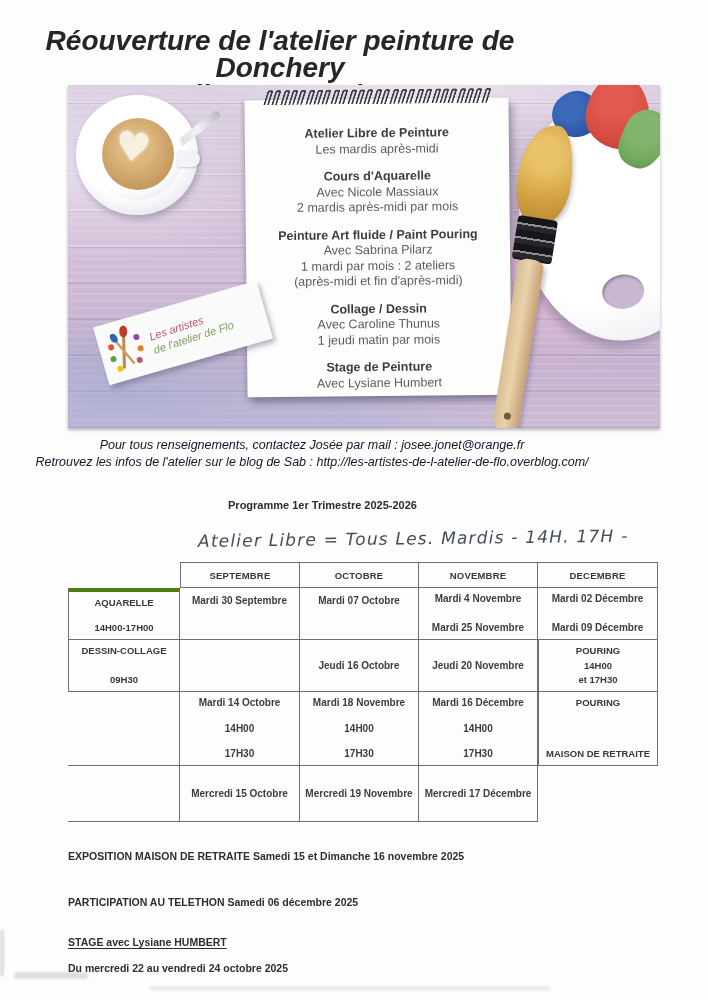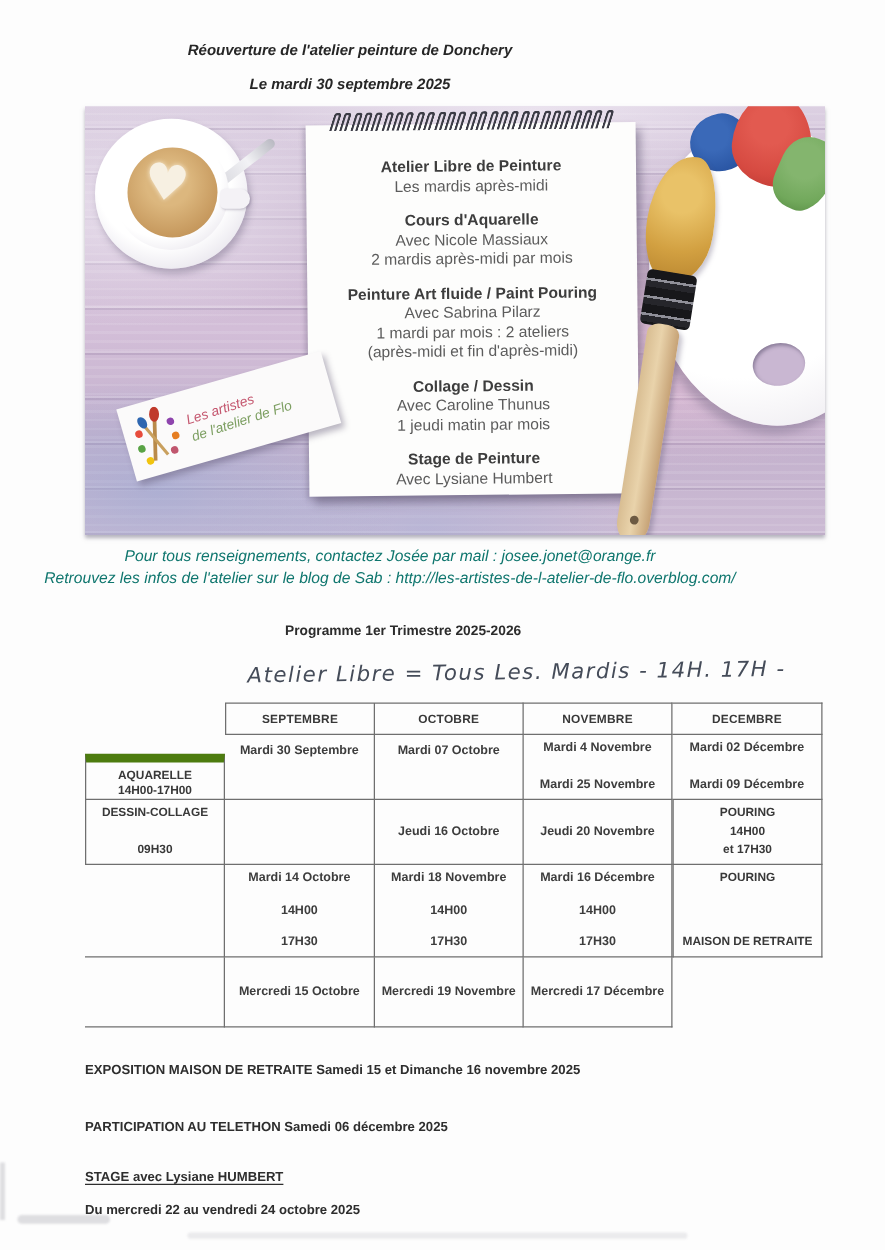--- a/index.html
+++ b/index.html
@@ -1,21 +1,21 @@
 <!DOCTYPE html>
 <html><head>
 <meta charset="utf-8">
 <style>
   * { box-sizing: border-box; margin: 0; padding: 0; }
   body { background: #e8e8e8; font-family: "Liberation Sans", sans-serif; }
   .page { position: relative; width: 708px; height: 1000px; background: #fdfdfd; margin: 0 auto; overflow: hidden; }
 
   
   .doc-title { position: absolute; top: 27px; left: 0; width: 560px; text-align: center;
-    font-size: 12px; font-weight: bold; font-style: italic; color: #262626; line-height: 27px;
+    font-size: 28px; font-weight: bold; font-style: italic; color: #262626; line-height: 27px;
     font-family: "Liberation Sans", sans-serif; }
 
   
   .photo { position: absolute; left: 68px; top: 85px; width: 592px; height: 343px; overflow: hidden;
     background:
       repeating-linear-gradient(0deg, rgba(120,98,140,0.20) 0 1.5px, rgba(255,255,255,0.18) 1.5px 3px, rgba(0,0,0,0) 3px 36px),
       repeating-linear-gradient(0deg, rgba(255,255,255,0.10) 0 2px, rgba(0,0,0,0) 2px 7px),
       linear-gradient(180deg, #dcd0e2 0%, #cbb9d2 25%, #d3bed8 52%, #c3b1cd 78%, #ccbbd4 100%);
     box-shadow: 0 2px 3px rgba(110,105,125,0.5); }
   .photo::before { content:""; position:absolute; inset:0; pointer-events:none;
@@ -81,40 +81,40 @@
   .ferrule { position:absolute; left:13px; top:94px; width:40px; height:44px;
     background: repeating-linear-gradient(180deg, #17171a 0 7px, #8f8f98 7px 9px, #26262b 9px 14px);
     border-radius: 4px; }
   .handle { position:absolute; left:20px; top:136px; width:26px; height:176px;
     background: linear-gradient(90deg, #d8bd92, #e9d3ab 45%, #c6a276); border-radius: 10px 10px 12px 12px/8px 8px 16px 16px;
     box-shadow: 3px 3px 4px rgba(95,85,115,0.35); }
   .handle-hole { position:absolute; left:10px; bottom:14px; width:7px; height:7px; border-radius:50%; background:#6d5a42; }
 
   
   .contact { position:absolute; top:437px; left:0; width:624px; text-align:center; font-style:italic;
-    font-size:12.5px; color:#0f766e; line-height:17px; }
+    font-size:12.5px; color:#0f172a; line-height:17px; }
 
   
   .sched-head { position:absolute; top:496px; left:0; width:645px; text-align:center;
     font-size:11px; font-weight:bold; color:#2c2c2c; line-height:18px; }
   .handwriting { position:absolute; top:528px; left:198px; width:480px;
     font-family:"DejaVu Sans", sans-serif; font-style:italic; font-size:17px; letter-spacing:1.2px;
     color:#454c59; transform: rotate(-0.7deg); white-space:nowrap; }
 
   
   .sched-table { position:absolute; left:68px; top:562px; width:590px;
     display:grid; grid-template-columns:112px 120px 119px 119px 120px; grid-template-rows:26px 52px 52px 74px 56px;
     font-family:"Liberation Sans", sans-serif; color:#383838; }
   .tc { border-right:1px solid #6f6f6f; border-bottom:1px solid #6f6f6f;
     display:flex; flex-direction:column; align-items:center; text-align:center; padding:5px 2px; }
   .corner { border:none; }
   .mh { border-top:1px solid #6f6f6f; justify-content:center; font-size:9.5px; font-weight:bold; letter-spacing:0.2px; }
   .mh-first { border-left:1px solid #6f6f6f; }
   .rl { border-left:1px solid #6f6f6f; font-size:9.5px; font-weight:bold; }
-  .rl-first { border-top:7px solid #4d7c0f;margin-top:15px; }
+  .rl-first { border-top:4px solid #4d7c0f; }
   .dt { font-size:10px; font-weight:600; color:#3d3d3d; }
   .vbetween { justify-content:space-between; }
   .vcenter { justify-content:center; }
   .vtop { justify-content:flex-start; padding-top:7px; }
   .tline { display:block; line-height:12px; }
 
   
   .note { position:absolute; left:68px; font-size:10.5px; font-weight:bold; color:#2e2e2e; }
   .note-1 { top:850px; } .note-2 { top:896px; }
   .note-3 { top:936px; text-decoration:underline; text-underline-offset:2px; }

